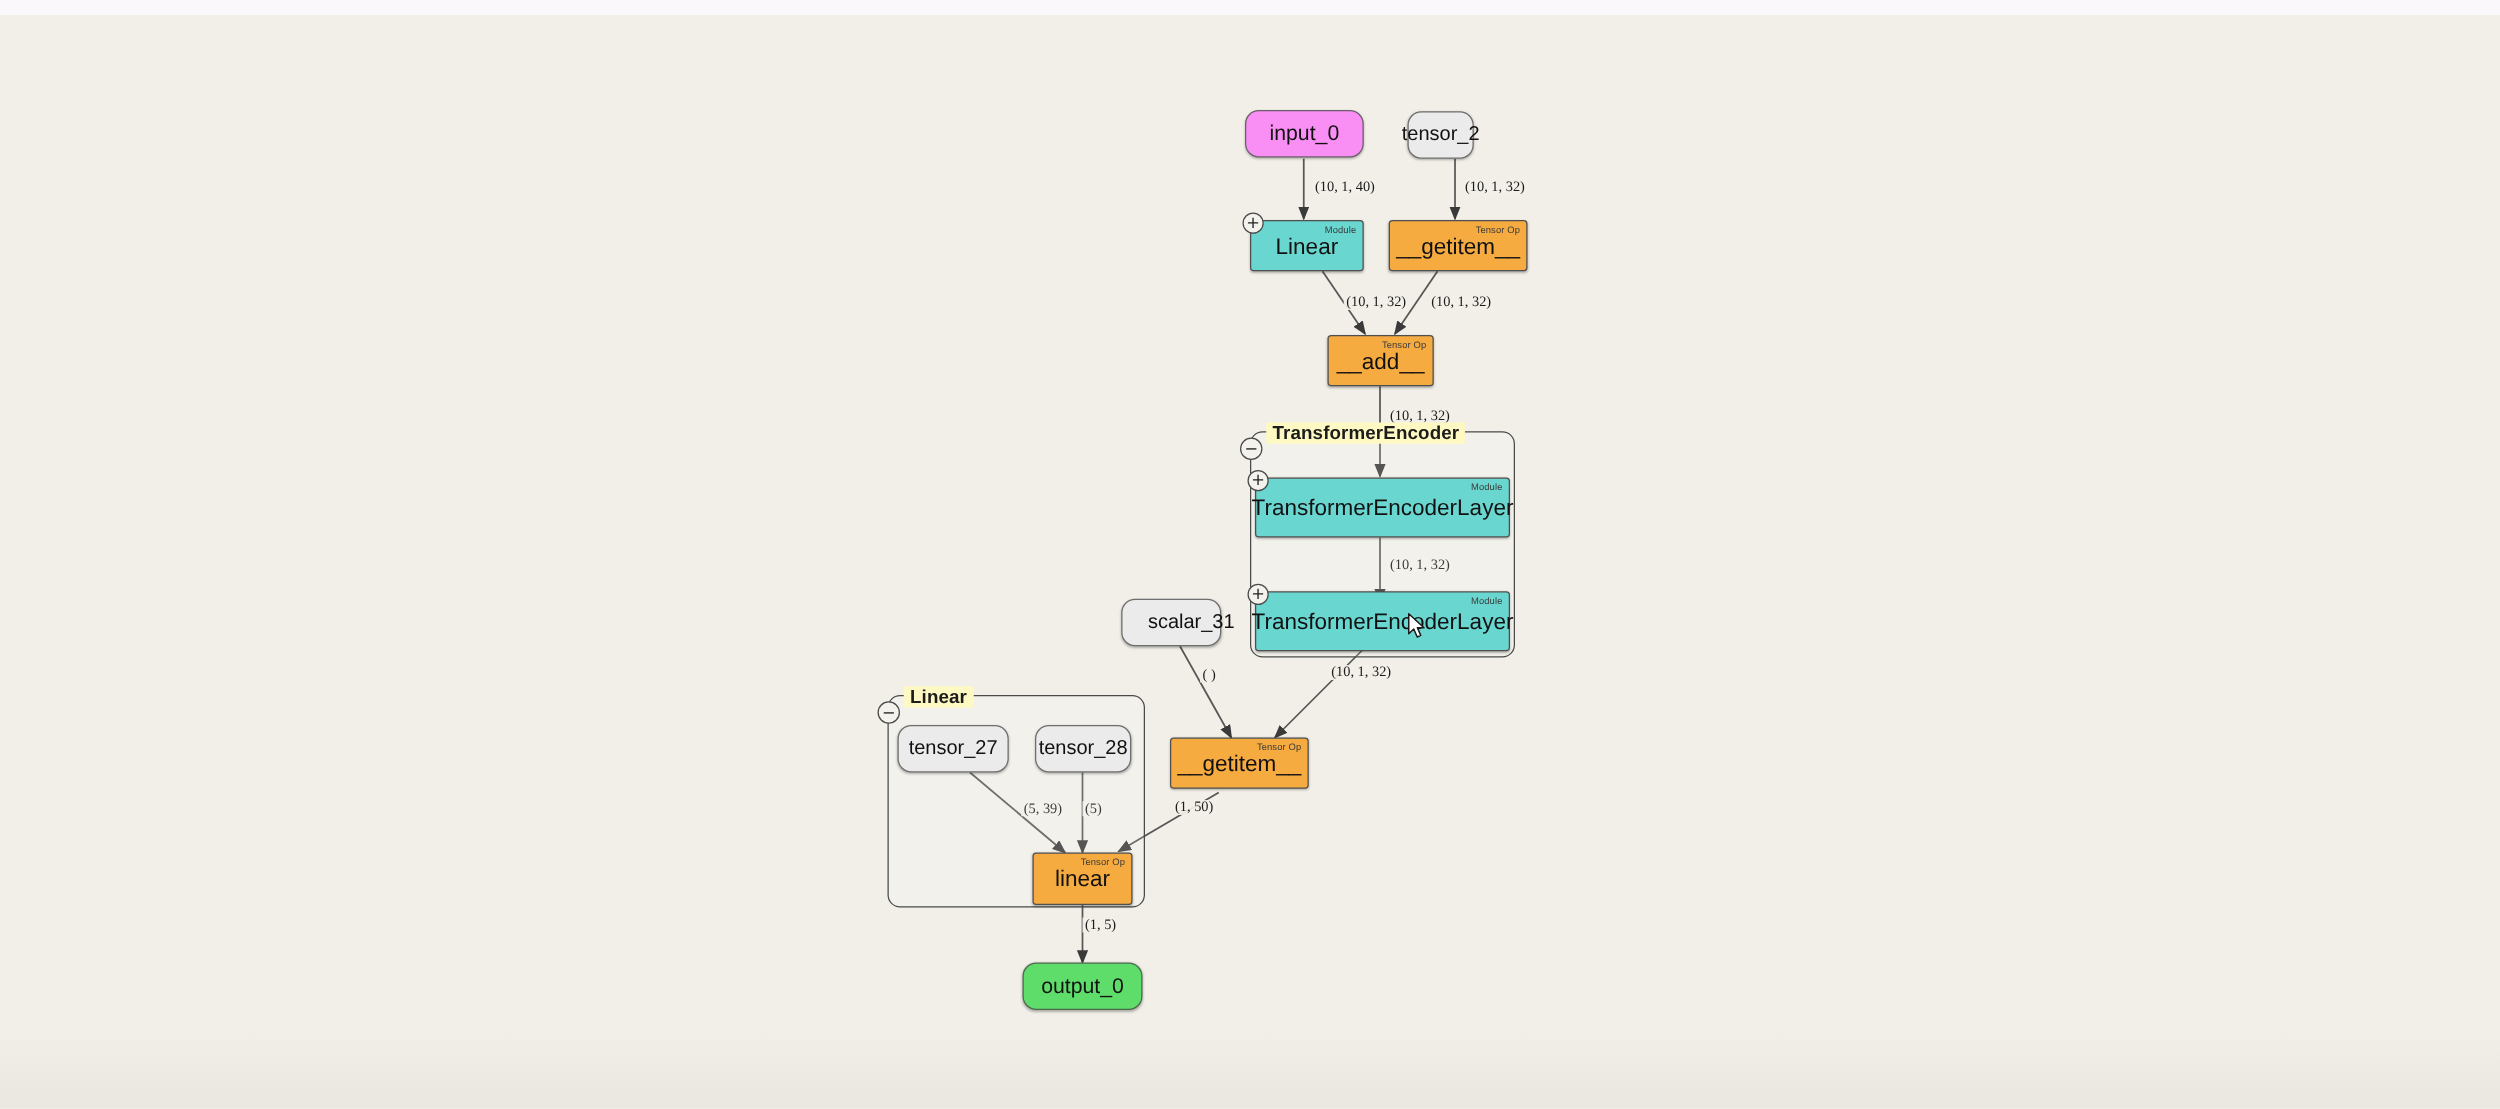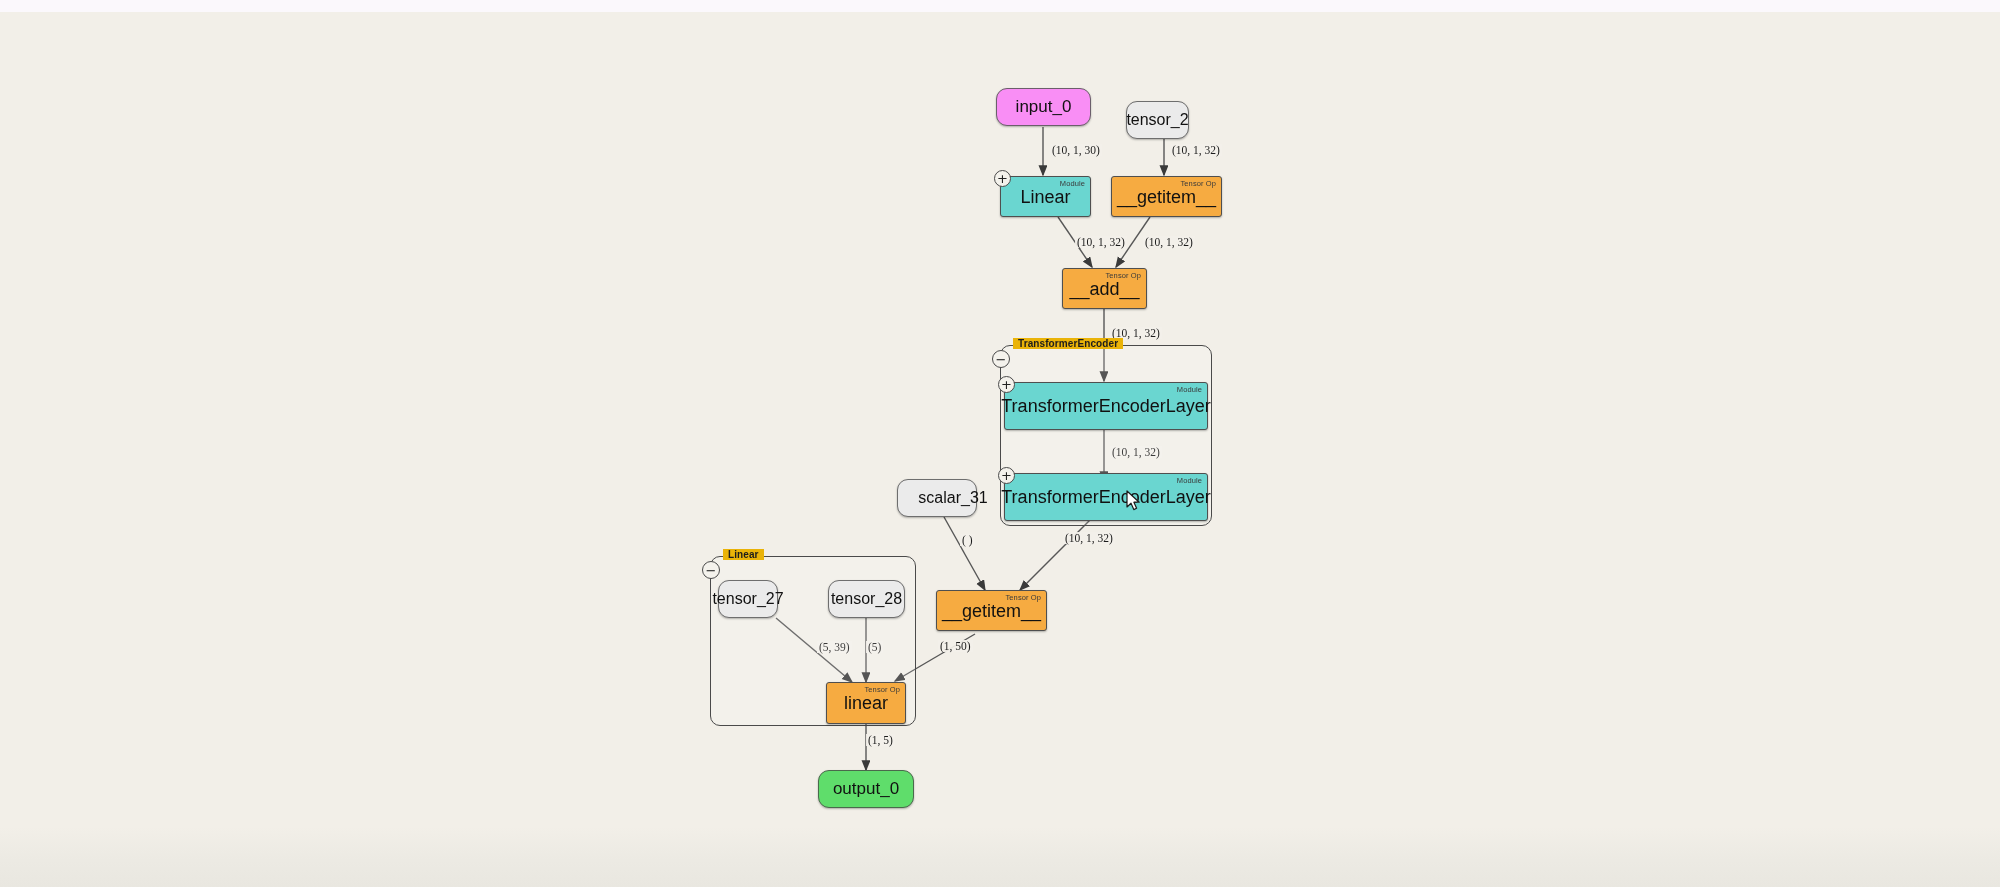--- a/index.html
+++ b/index.html
@@ -89,23 +89,23 @@
   
   .group {
     position: absolute;
     border: 1.5px solid #4a4a4a;
     border-radius: 10px;
     background: rgba(255,255,255,0.14);
   }
   .group .grp-title {
     position: absolute;
     top: -8px; left: 12px;
-    background: #eab308;
+    background: #fef9c3;
     padding: 0 5px;
-    font-size: 10px;
+    font-size: 15px;
     font-weight: bold;
     color: #1c1c1c;
     letter-spacing: .1px;
     white-space: nowrap;
   }
   .group .grp-toggle {
     position: absolute;
     left: -9px; top: 4px;
     width: 18px; height: 18px;
     border-radius: 50%;
@@ -170,21 +170,21 @@
         <path d="M975,622 L895,669"></path>
 
         <path d="M776,606 L852,670"></path>
 
         <path d="M866,606 L866,670"></path>
 
         <path d="M866,712 L866,758"></path>
       </g>
     </svg>
 
-    <div class="elabel" style="left:1050px; top:132px;">(10, 1, 30)</div>
+    <div class="elabel" style="left:1050px; top:132px;">(10, 1, 40)</div>
     <div class="elabel" style="left:1170px; top:132px;">(10, 1, 32)</div>
     <div class="elabel" style="left:1075px; top:224px;">(10, 1, 32)</div>
     <div class="elabel" style="left:1143px; top:224px;">(10, 1, 32)</div>
     <div class="elabel" style="left:1110px; top:315px;">(10, 1, 32)</div>
     <div class="elabel" style="left:1110px; top:434px;">(10, 1, 32)</div>
     <div class="elabel" style="left:960px; top:522px;">( )</div>
     <div class="elabel" style="left:1063px; top:520px;">(10, 1, 32)</div>
     <div class="elabel" style="left:938px; top:628px;">(1, 50)</div>
     <div class="elabel" style="left:817px; top:629px;">(5, 39)</div>
     <div class="elabel" style="left:866px; top:629px;">(5)</div>
@@ -197,21 +197,21 @@
 
     <div class="group" style="left:710px; top:544px; width:206px; height:170px;">
       <div class="grp-title">Linear</div>
       <div class="grp-toggle">−</div>
     </div>
 
     <div class="node pill io-in" style="left:996px; top:76px; width:95px;">
       <span>input_0</span>
     </div>
 
-    <div class="node pill tensor" style="left:1126px; top:77px; width:63px;margin-top:12px;">
+    <div class="node pill tensor" style="left:1126px; top:77px; width:53px;">
       <span>tensor_2</span>
     </div>
 
     <div class="node box module" style="left:1000px; top:164px; width:91px; height:41px;">
       <div class="expand">+</div>
       <div class="badge">Module</div>
       <div class="label">Linear</div>
     </div>
 
     <div class="node box op" style="left:1111px; top:164px; width:111px; height:41px;">
@@ -238,21 +238,21 @@
 
     <div class="node pill tensor" style="left:897px; top:467px; width:80px;padding-left:32px;">
       <span>scalar_31</span>
     </div>
 
     <div class="node box op" style="left:936px; top:578px; width:111px; height:41px;">
       <div class="badge">Tensor Op</div>
       <div class="label">__getitem__</div>
     </div>
 
-    <div class="node pill tensor" style="left:718px; top:568px; width:60px;">
+    <div class="node pill tensor" style="left:718px; top:568px; width:89px;">
       <span>tensor_27</span>
     </div>
 
     <div class="node pill tensor" style="left:828px; top:568px; width:77px;">
       <span>tensor_28</span>
     </div>
 
     <div class="node box op" style="left:826px; top:670px; width:80px; height:42px;">
       <div class="badge">Tensor Op</div>
       <div class="label">linear</div>

